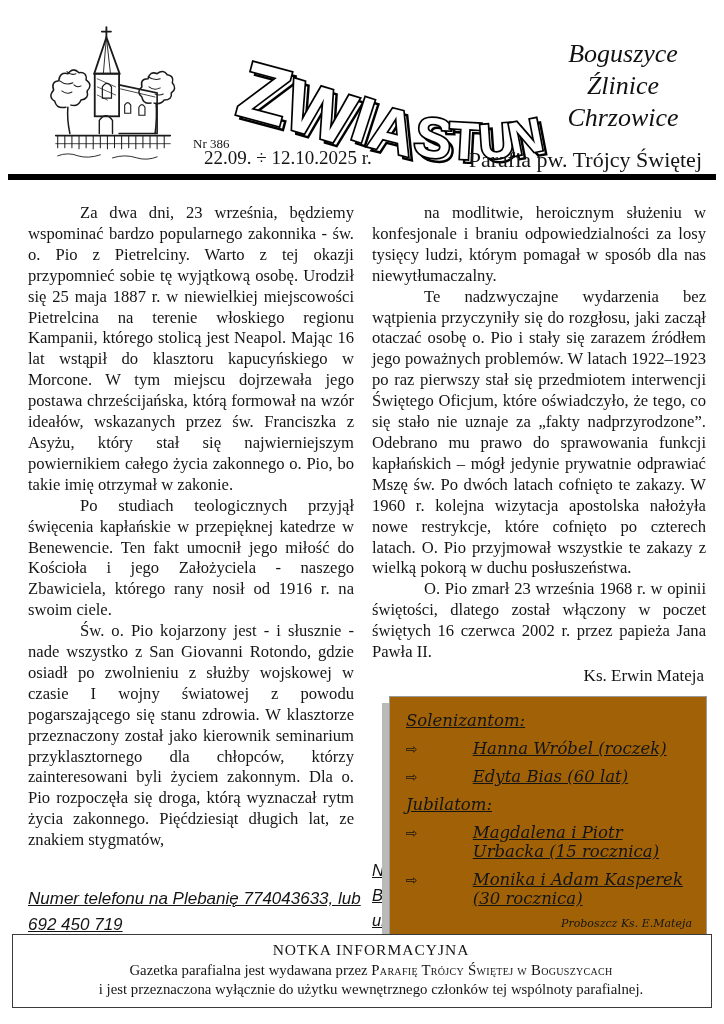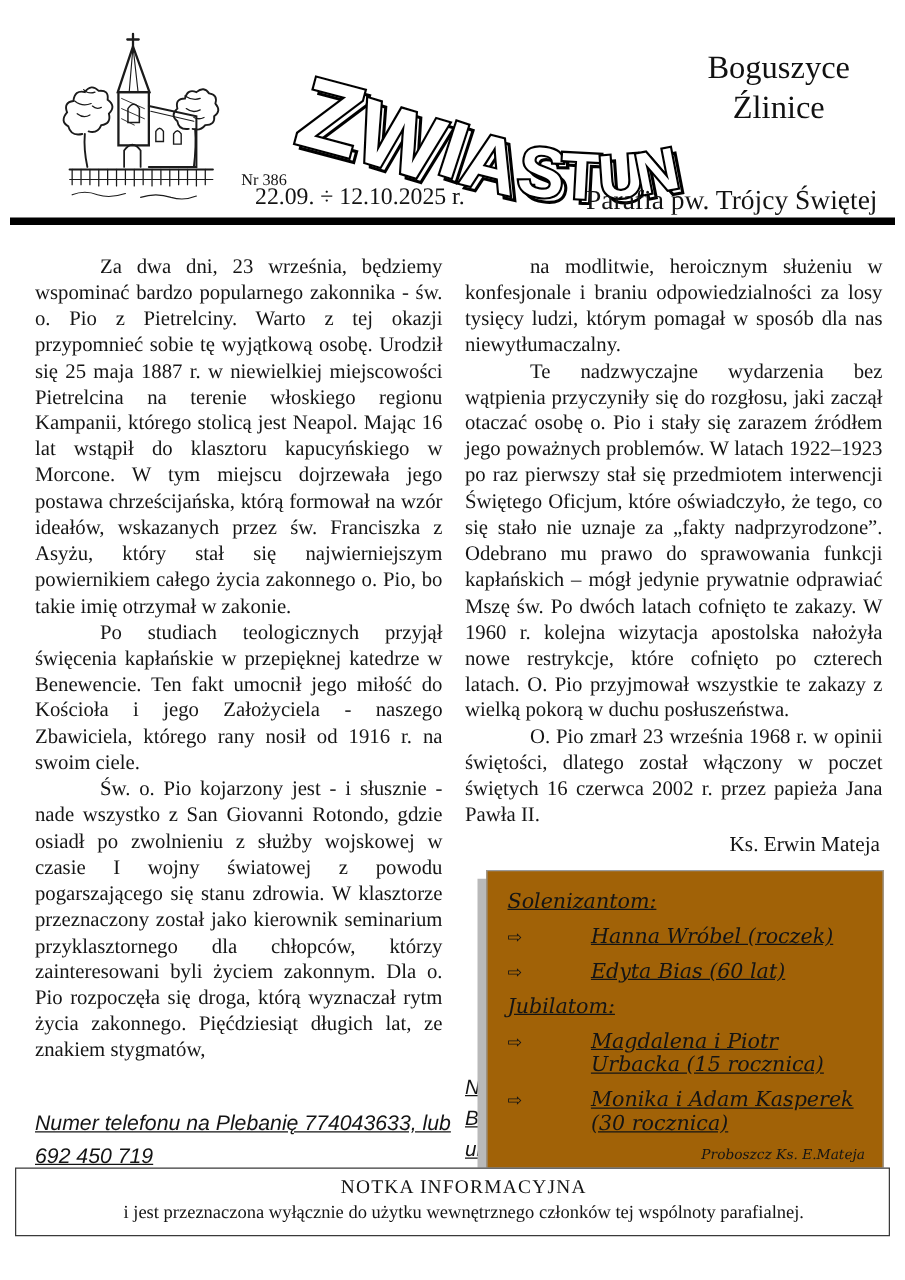--- a/index.html
+++ b/index.html
@@ -5,21 +5,21 @@
   html,body{margin:0;padding:0;}
   body{
     width:724px;height:1024px;position:relative;background:#ffffff;
     font-family:"Liberation Serif",serif;color:#141414;overflow:hidden;
   }
   
   .church-svg{position:absolute;left:48px;top:24px;width:130px;height:142px;}
   .logo-svg{position:absolute;left:222px;top:8px;width:334px;height:156px;}
   .localities{
     position:absolute;top:38px;right:16px;width:170px;text-align:center;
-    font-size:26px;line-height:32px;color:#111;
+    font-size:26px;line-height:32px;color:#111;font-style:italic;
   }
   .issue-nr{position:absolute;left:193px;top:136px;font-size:13px;}
   .date-range{position:absolute;left:204px;top:147px;font-size:19px;}
   .parish{position:absolute;right:22px;top:147px;font-size:22px;}
   .head-rule{position:absolute;left:8px;top:174px;width:708px;height:6px;background:#000;}
   
   .col{position:absolute;top:203px;}
   .col-left{left:28px;width:326px;}
   .col-right{left:372px;width:334px;}
   .col p{
@@ -120,20 +120,21 @@
         <text transform="translate(190,146) rotate(9)" font-size="56" font-family="&quot;Liberation Sans&quot;, sans-serif" font-weight="bold" fill="#fff" stroke="#000" stroke-width="3.5" paint-order="stroke">S</text>
         <text transform="translate(226,150) rotate(3)" font-size="52" font-family="&quot;Liberation Sans&quot;, sans-serif" font-weight="bold" fill="#fff" stroke="#000" stroke-width="3.5" paint-order="stroke">T</text>
         <text transform="translate(258,151) rotate(-4)" font-size="49" font-family="&quot;Liberation Sans&quot;, sans-serif" font-weight="bold" fill="#fff" stroke="#000" stroke-width="3.5" paint-order="stroke">U</text>
         <text transform="translate(290,148) rotate(-11)" font-size="47" font-family="&quot;Liberation Sans&quot;, sans-serif" font-weight="bold" fill="#fff" stroke="#000" stroke-width="3.5" paint-order="stroke">N</text>
       </g>
   </svg>
 
   <div class="localities">
     <div>Boguszyce</div>
     <div>Źlinice</div>
+    <div>Chrzowice</div>
   </div>
 
   <div class="issue-nr">Nr 386</div>
   <div class="date-range">22.09. ÷ 12.10.2025 r.</div>
   <div class="parish">Parafia pw. Trójcy Świętej</div>
   <div class="head-rule"></div>
 </div>
 
 <div class="col col-left">
   <p>Za dwa dni, 23 września, będziemy wspominać bardzo popularnego zakonnika - św. o. Pio z Pietrelciny. Warto z tej okazji przypomnieć sobie tę wyjątkową osobę. Urodził się 25 maja 1887 r. w niewielkiej miejscowości Pietrelcina na terenie włoskiego regionu Kampanii, którego stolicą jest Neapol. Mając 16 lat wstąpił do klasztoru kapucyńskiego w Morcone. W tym miejscu dojrzewała jego postawa chrześcijańska, którą formował na wzór ideałów, wskazanych przez św. Franciszka z Asyżu, który stał się najwierniejszym powiernikiem całego życia zakonnego o. Pio, bo takie imię otrzymał w zakonie.</p>
@@ -180,14 +181,17 @@
 </div>
 
 <div class="account-block">
   <div>Numer konta parafialnego: Parafia w Boguszycach</div>
   <div>ul.Jana Pawła II 46-060 Boguszyce BS Gogolin</div>
   <div>20 8883 1031 2004 0000 1788 0001</div>
 </div>
 
 <div class="info-note">
   <div class="note-title">NOTKA INFORMACYJNA</div>
+  <div class="note-line">
+    <span>Gazetka parafialna jest wydawana przez </span><span class="smallcaps">Parafię Trójcy Świętej w Boguszycach</span>
+  </div>
   <div class="note-line">i jest przeznaczona wyłącznie do użytku wewnętrznego członków tej wspólnoty parafialnej.</div>
 </div>
 
 </body></html>

